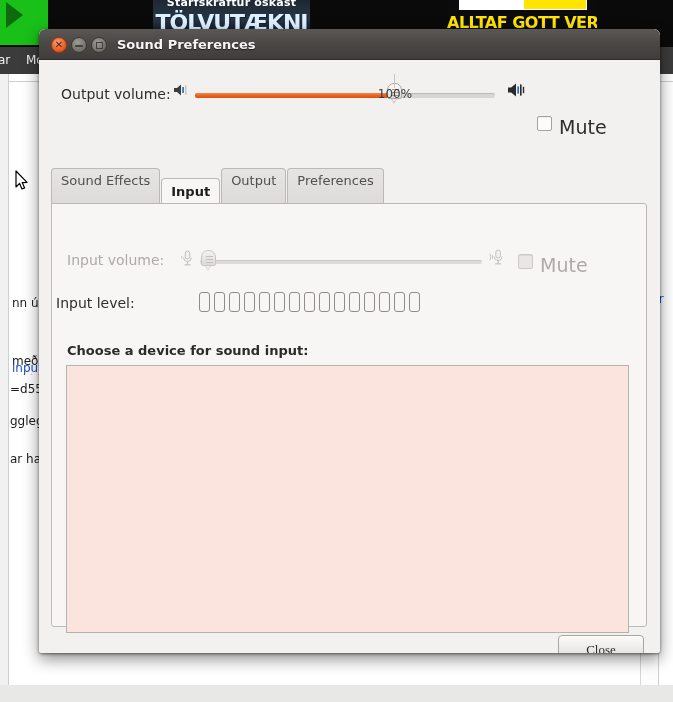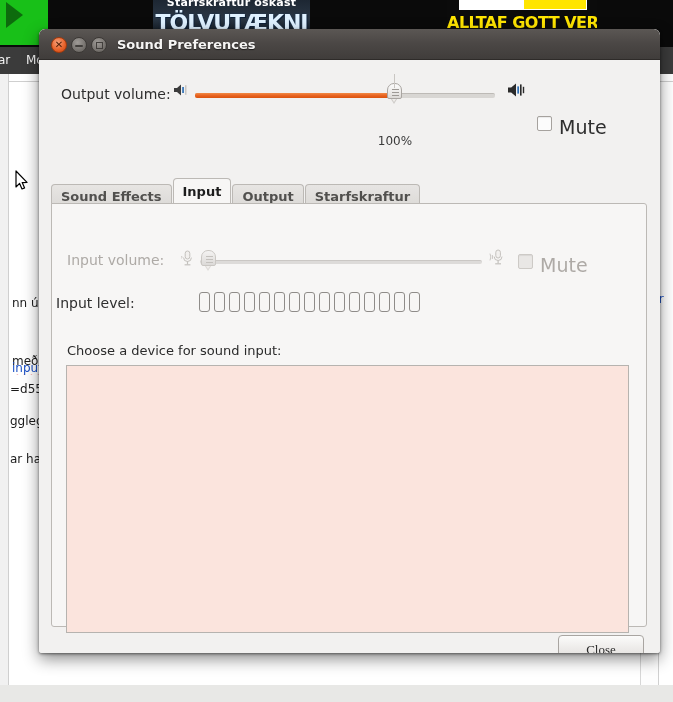--- a/index.html
+++ b/index.html
@@ -243,27 +243,26 @@
   .mute-box.disabled { background: #e9e7e5; border-color: #cdcac6; }
   .mute-lbl { position: absolute; font-size: 19px; color: #2e2e2e; }
   .mute-lbl.disabled { color: #aeaaa6; }
 
   
   .tabs {
     position: absolute; left: 12px; top: 118px; height: 26px;
     display: flex; align-items: flex-end;
   }
   .tab {
-    height: 20px; padding: 0 9px; line-height: 24px;
+    height: 36px; padding: 0 9px; line-height: 24px;
     font-size: 13px; color: #51504e;
     background: linear-gradient(180deg,#e7e5e3 0%,#dddbd8 100%);
     border: 1px solid #bcb9b5; border-bottom: none;
     border-radius: 4px 4px 0 0; margin-right: 1px;
     white-space: nowrap;
-    font-weight: bold;
   }
   .tab.active {
     height: 26px; line-height: 26px;
     background: #f7f6f5; color: #1d1d1d; font-weight: bold;
     border-color: #bcb9b5;
   }
 
   .panel {
     position: absolute; left: 12px; top: 143px;
     width: 596px; height: 424px;
@@ -297,21 +296,21 @@
     display: flex; gap: 4px;
   }
   .level-seg {
     width: 11px; height: 20px;
     border: 1px solid #8f8c89; border-radius: 3px;
     background: #f7f6f5;
   }
 
   .choose-lbl {
     position: absolute; left: 15px; top: 139px;
-    font-size: 13px; font-weight: normal; color: #2b2b2b;
+    font-size: 13px; font-weight: bold; color: #2b2b2b;
   }
   .device-list {
     position: absolute; left: 14px; top: 161px;
     width: 563px; height: 268px;
     background: #fbe4dd;
     border: 1px solid #b6b3af;
   }
 
   .close-btn {
     position: absolute; left: 519px; top: 575px;
@@ -406,39 +405,39 @@
         <div class="handle" style="left:199px;">
           <div class="handle-tip"></div>
           <div class="handle-body">
             <div class="grip g1"></div>
             <div class="grip g2"></div>
             <div class="grip g3"></div>
           </div>
         </div>
       </div>
       <div class="tick-line" style="left:355px;"></div>
-      <div class="pct-label" style="left:356px;margin-top:47px;">100%</div>
+      <div class="pct-label" style="left:356px;">100%</div>
 
       <div class="spk-large">
         <svg width="20" height="18" viewBox="0 0 20 18">
           <path d="M2 6.5 h3.2 L10 2.5 v13 L5.2 11.5 H2 z" fill="#2b2b2b"></path>
           <rect x="11.3" y="5.4" width="1.7" height="7.2" fill="#2f6fb5"></rect>
           <rect x="14" y="3.4" width="1.6" height="11.2" fill="#2b2b2b"></rect>
           <rect x="16.8" y="5.8" width="1.4" height="6.4" fill="#2b2b2b"></rect>
         </svg>
       </div>
 
       <div class="mute-box" style="left:498px;top:56px;"></div>
       <div class="mute-lbl" style="left:520px;top:56px;">Mute</div>
 
       <div class="tabs">
         <div class="tab">Sound Effects</div>
         <div class="tab active">Input</div>
         <div class="tab">Output</div>
-        <div class="tab">Starfskraftur</div>
+        <div class="tab">Preferences</div>
       </div>
 
       <div class="panel">
 
         <div class="lbl lbl-in">Input volume:</div>
 
         <div class="mic-small">
           <svg width="16" height="18" viewBox="0 0 16 18">
             <path d="M1.5 7 q1 1.2 0 2.4" stroke="#cbc8c4" stroke-width="1" fill="none"></path>
             <rect x="5.2" y="2" width="4.6" height="8" rx="2.3" fill="#f2f0ee" stroke="#c4c1bd" stroke-width="1"></rect>

